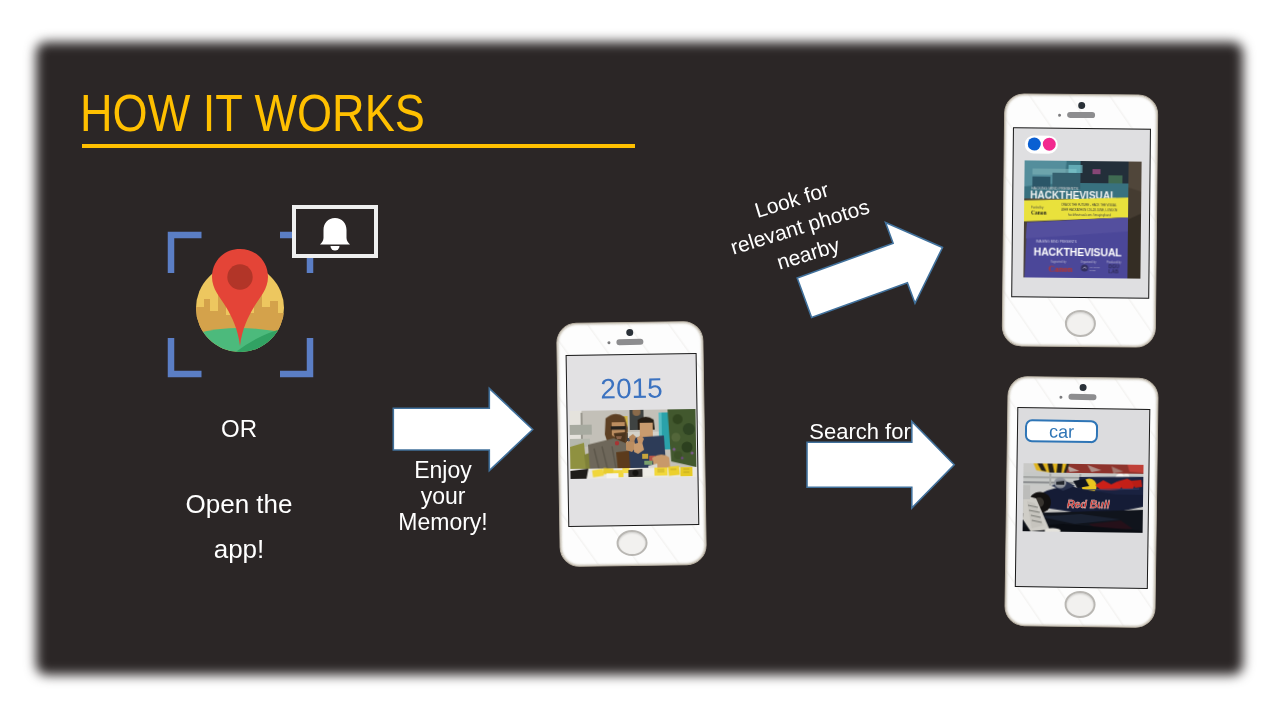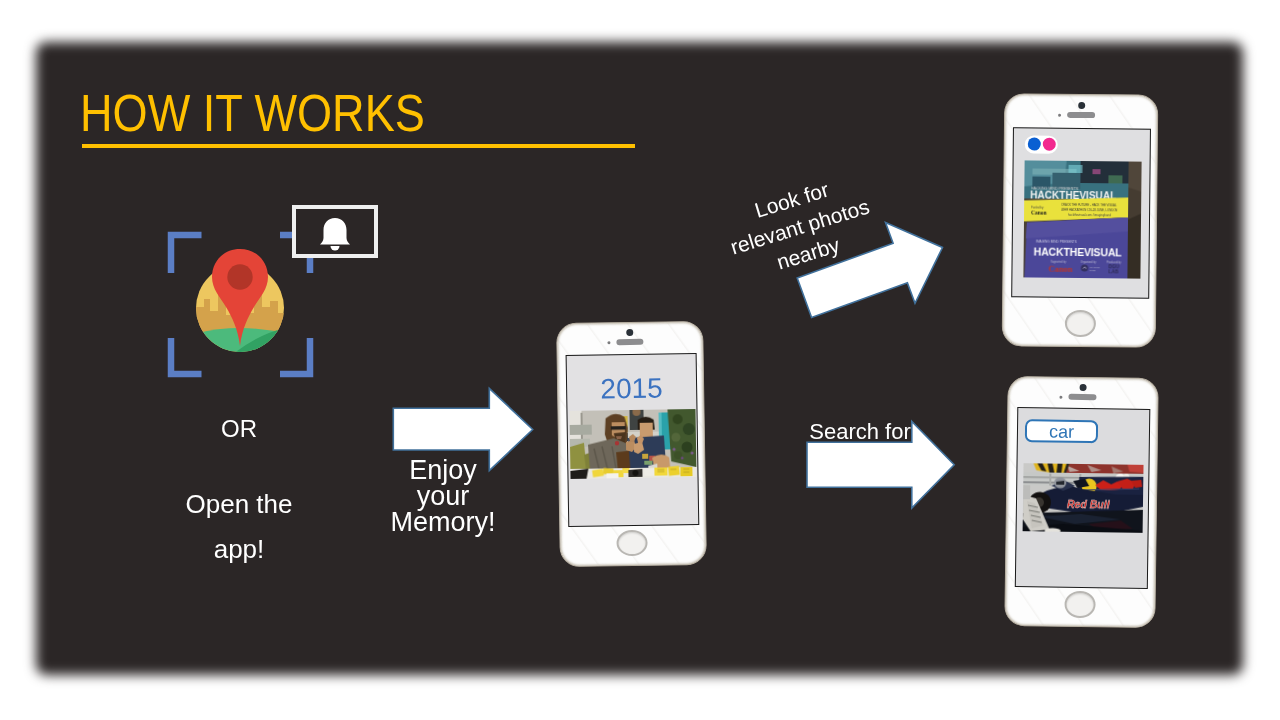--- a/index.html
+++ b/index.html
@@ -6,21 +6,21 @@
     font-family:"Liberation Sans", sans-serif;}
   .abs{position:absolute;}
   #slidebg{position:absolute;left:36px;top:42px;width:1207px;height:633px;
     background:#2b2626;border-radius:10px;filter:blur(6px);}
   #title{position:absolute;left:80px;top:83px;font-size:52px;color:#FFC000;
     white-space:nowrap;transform:scaleX(0.867);transform-origin:0 0;}
   #underline{position:absolute;left:82px;top:144px;width:553px;height:4px;background:#FFC000;}
   .wtxt{position:absolute;color:#fff;text-align:center;}
   #or{left:139px;top:415px;width:200px;font-size:24px;}
   #openapp{left:139px;top:482px;width:200px;font-size:26px;line-height:45px;}
-  #enjoy{left:363px;top:457px;width:160px;font-size:27px;line-height:26px;}
+  #enjoy{left:363px;top:457px;width:160px;font-size:23px;line-height:26px;}
   #searchtags{left:780px;top:385px;width:160px;font-size:22px;line-height:30px;margin-top:32px;}
   #lookfor{left:700px;top:185px;width:200px;font-size:21px;line-height:28px;
     transform:rotate(-17deg);}
   .phone{position:absolute;background:#fdfdfd;border:1px solid #b6aea0;
     border-radius:20px;box-sizing:border-box;
     box-shadow:inset 1.5px 0 2px rgba(160,148,125,0.35), inset -1.5px 0 2px rgba(160,148,125,0.35),
       inset 0 1.5px 2px rgba(160,148,125,0.25), inset 0 -1.5px 2px rgba(160,148,125,0.25);}
   .screen{position:absolute;background:#e2e1e3;border:1px solid #1a1a1a;box-sizing:border-box;overflow:hidden;}
   .cam{position:absolute;border-radius:50%;background:#2a3138;}
   .spk{position:absolute;background:#8d8d8f;border-radius:3px;}

